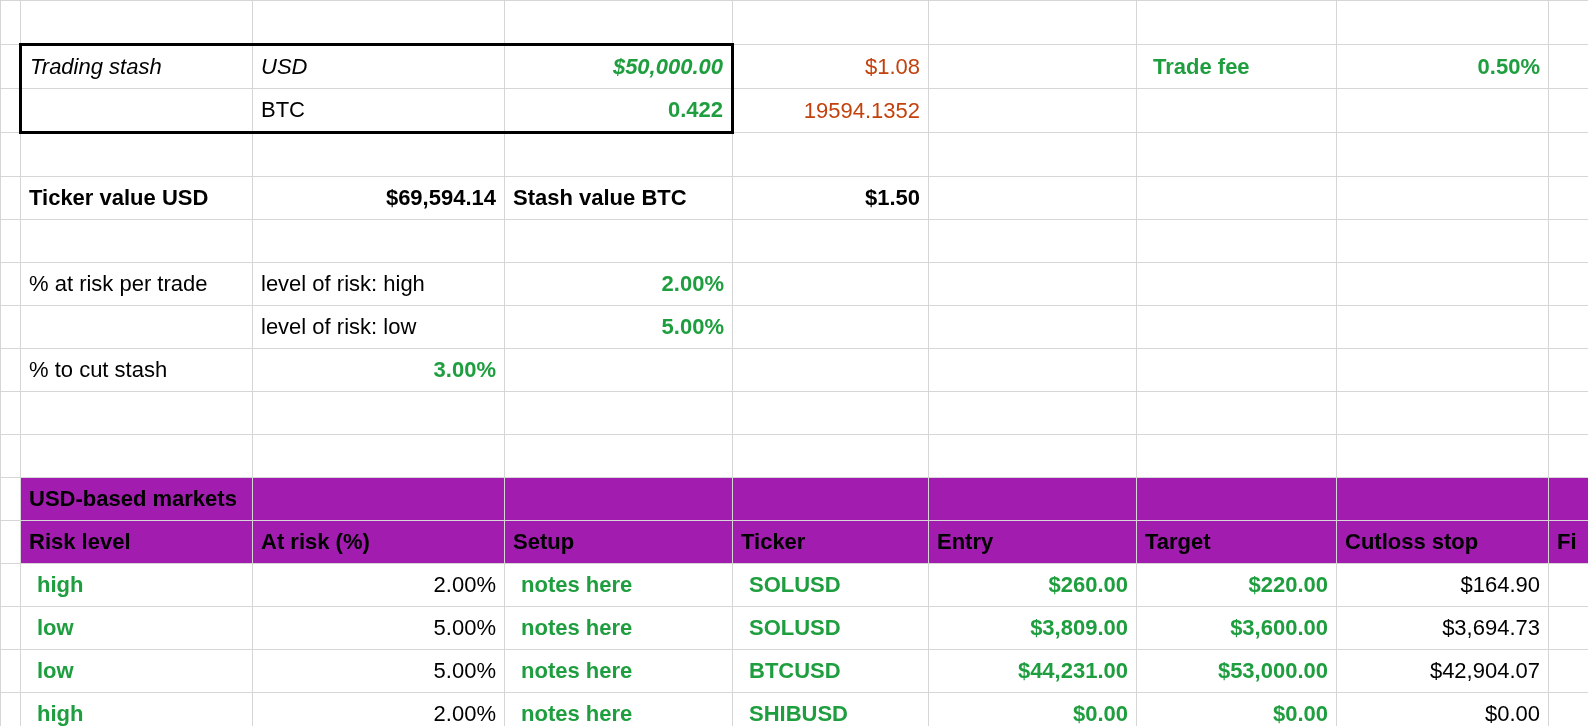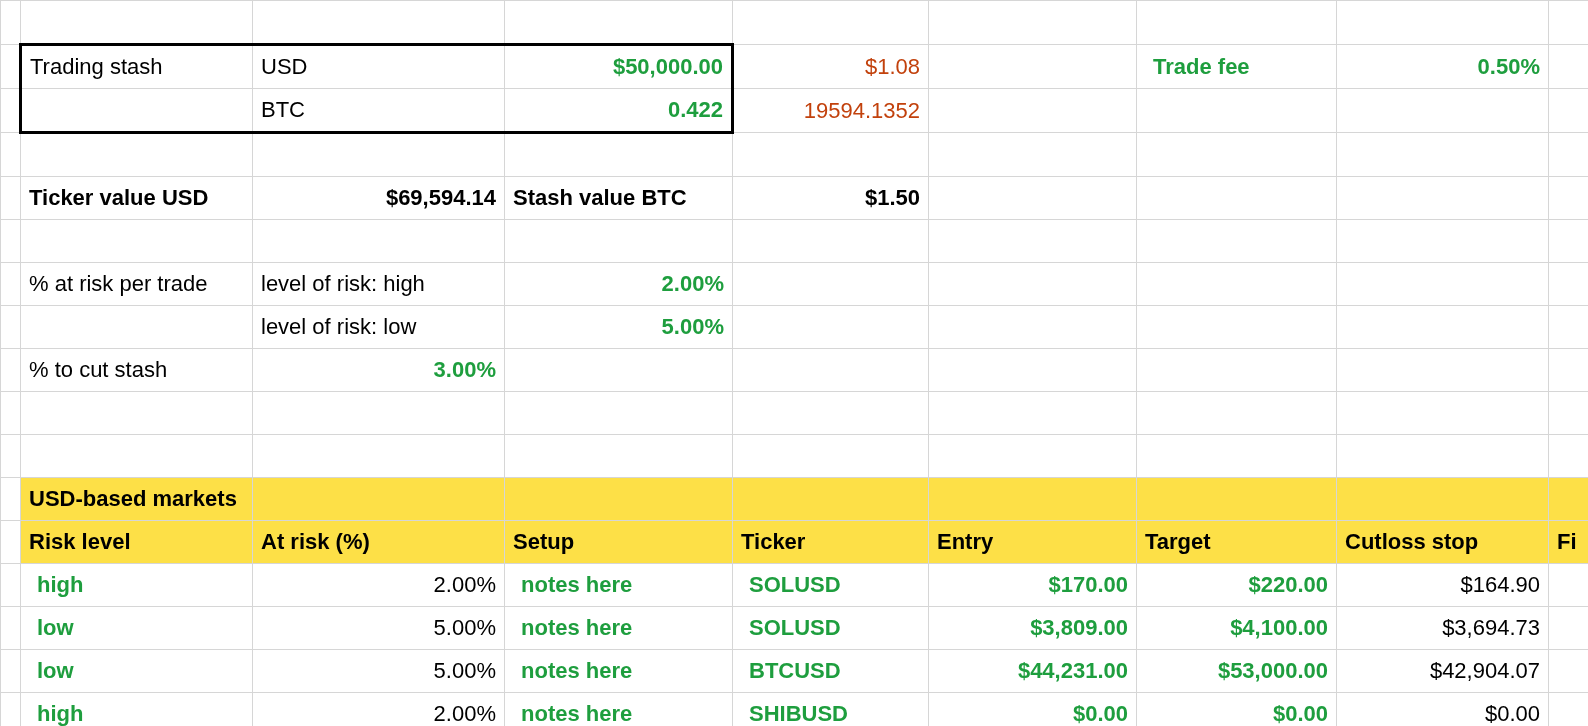--- a/index.html
+++ b/index.html
@@ -11,22 +11,22 @@
   col.cd{width:228px;}
   col.ce{width:196px;}
   col.cf{width:208px;}
   col.cg{width:200px;}
   col.ch{width:212px;}
   col.ci{width:62px;}
   .green{color:#1e9e3e;font-weight:bold;padding-left:16px;}
   .faded{color:#c2410c;}
   .bold{font-weight:bold;}
   .right{text-align:right;}
-  .hdr{background:#fde047;font-weight:bold;}
-  .bt{border-top:3px solid #000;}
+  .hdr{background:#a21caf;font-weight:bold;}
+  .bt{border-top:3px solid #000;font-style:italic;}
   .bb{border-bottom:3px solid #000;}
   .bl{border-left:3px solid #000;}
   .br{border-right:3px solid #000;}
 </style>
 </head>
 <body>
 
 <table>
   <colgroup>
     <col class="ca">
@@ -195,34 +195,34 @@
     <td class="hdr">Cutloss stop</td>
     <td class="hdr">Fi</td>
   </tr>
 
   <tr>
     <td></td>
     <td class="green">high</td>
     <td class="right">2.00%</td>
     <td class="green">notes here</td>
     <td class="green">SOLUSD</td>
-    <td class="right green">$170.00</td>
+    <td class="right green">$260.00</td>
     <td class="right green">$220.00</td>
     <td class="right">$164.90</td>
     <td></td>
   </tr>
 
   <tr>
     <td></td>
     <td class="green">low</td>
     <td class="right">5.00%</td>
     <td class="green">notes here</td>
     <td class="green">SOLUSD</td>
     <td class="right green">$3,809.00</td>
-    <td class="right green">$4,100.00</td>
+    <td class="right green">$3,600.00</td>
     <td class="right">$3,694.73</td>
     <td></td>
   </tr>
 
   <tr>
     <td></td>
     <td class="green">low</td>
     <td class="right">5.00%</td>
     <td class="green">notes here</td>
     <td class="green">BTCUSD</td>

